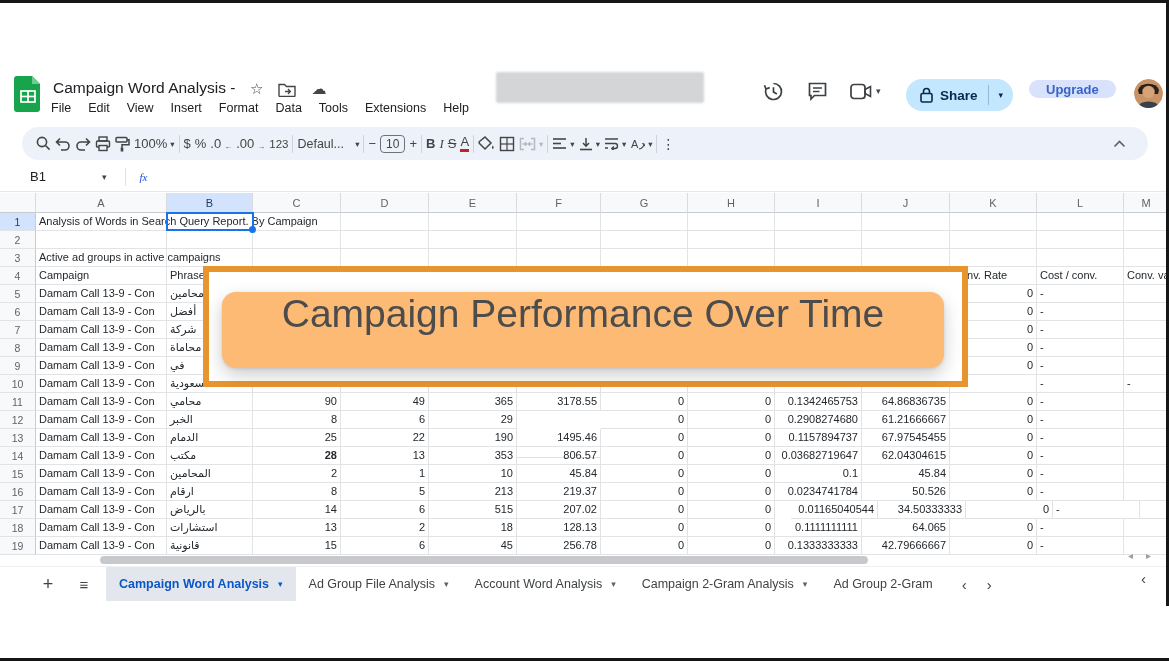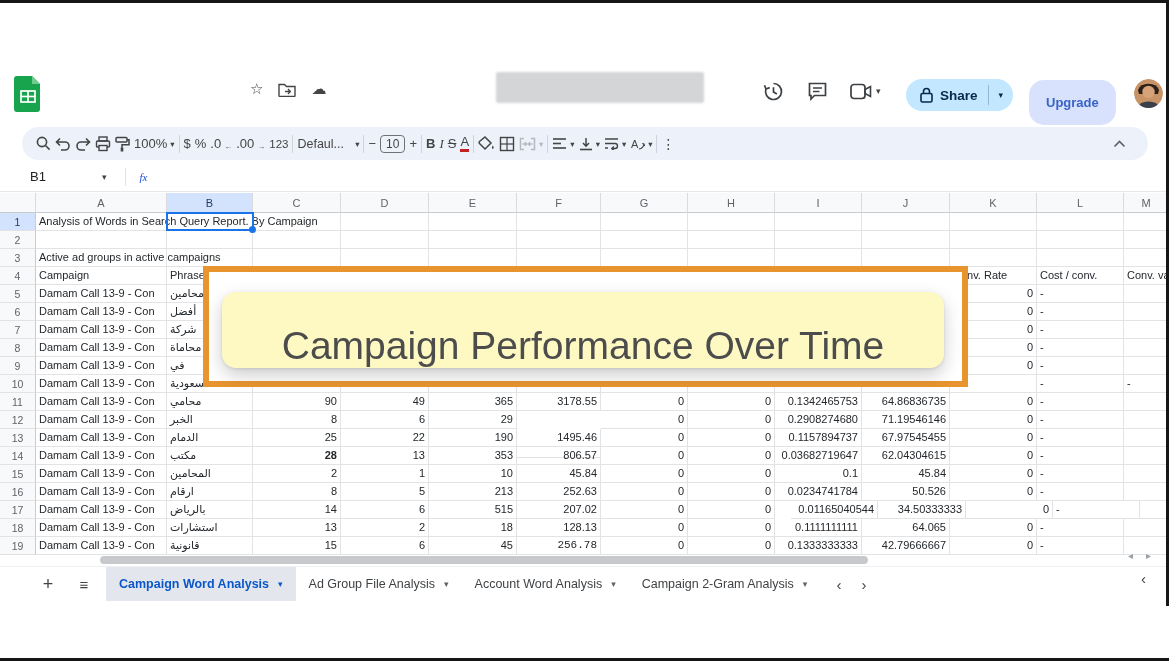--- a/index.html
+++ b/index.html
@@ -20,21 +20,21 @@
   .redacted{position:absolute;left:496px;top:72px;width:208px;height:31px;background:#d3d5d7;filter:blur(1.2px);border-radius:2px;}
   .appbar-right{position:absolute;left:762px;top:80px;display:flex;align-items:center;gap:22px;}
   .icon-btn{width:22px;height:22px;display:flex;align-items:center;justify-content:center;}
   .cam-wrap{display:flex;align-items:center;gap:4px;}
   .caret{font-size:9px;color:#444;}
   .share-btn{position:absolute;left:906px;top:79px;height:32px;background:#c2e7ff;border-radius:16px;display:flex;align-items:center;}
   .share-main{display:flex;align-items:center;gap:7px;padding:0 10px 0 14px;height:100%;}
   .share-label{font-size:13.5px;font-weight:700;color:#07294d;}
   .share-divider{width:1px;height:20px;background:rgba(7,41,77,.25);}
   .share-caret{padding:0 10px;font-size:9px;color:#07294d;}
-  .upgrade-btn{position:absolute;left:1029px;top:80px;height:45px;padding:0 17px;background:#d9e2fd;border-radius:15px;
+  .upgrade-btn{position:absolute;left:1029px;top:80px;height:18px;padding:0 17px;background:#d9e2fd;border-radius:15px;
                display:flex;align-items:center;font-size:13px;font-weight:700;color:#3864c8;}
   .avatar{position:absolute;left:1134px;top:79px;width:29px;height:29px;border-radius:50%;overflow:hidden;}
 
   
   .toolbar{position:absolute;left:22px;top:127px;width:1126px;height:33px;background:#edf2fa;border-radius:17px;
            display:flex;align-items:center;gap:4px;padding:0 14px;box-sizing:border-box;font-size:13px;color:#444;}
   .toolbar .sep{width:1px;height:18px;background:#cdd3dc;}
   .tool{display:flex;align-items:center;gap:3px;white-space:nowrap;}
   .tool.bold{font-weight:700;}
   .tool.italic{font-style:italic;font-family:"Liberation Serif",serif;}
@@ -68,23 +68,23 @@
          font-size:11px;line-height:17px;color:#24282c;flex:none;overflow:hidden;white-space:nowrap;}
   .gcell.num{text-align:right;}
   .gcell.spill{overflow:visible;position:relative;z-index:2;}
   .hl{background:#d3e3fd !important;color:#1f3c67;}
   .sel-box{position:absolute;left:166px;top:19px;width:88px;height:19px;border:2px solid #1a73e8;box-sizing:border-box;z-index:3;}
   .sel-handle{position:absolute;right:-4px;bottom:-4px;width:7px;height:7px;border-radius:50%;background:#1a73e8;}
 
   
   .overlay{position:absolute;left:203px;top:266px;width:765px;height:121px;border:6px solid #e8952f;background:#ffffff;
            box-sizing:border-box;z-index:6;}
-  .overlay-card{position:absolute;left:13px;top:20px;width:722px;height:76px;background:#fef9c3;border-radius:14px;
+  .overlay-card{position:absolute;left:13px;top:20px;width:722px;height:76px;background:#fdba74;border-radius:14px;
                 box-shadow:0 1px 3px rgba(0,0,0,.10),0 7px 18px rgba(0,0,0,.20);
-                display:flex;align-items:flex-end;justify-content:center;}
+                display:flex;align-items:flex-start;justify-content:center;}
   .overlay-title{font-size:39px;color:#4c4c4c;white-space:nowrap;}
 
   
   .hthumb{position:absolute;left:100px;top:556px;width:768px;height:8px;border-radius:4px;background:#c7c9cc;}
   .hs-arrow{position:absolute;top:550px;font-size:10px;color:#9aa0a6;}
   .tabbar{position:absolute;left:0;top:566px;width:1169px;height:34px;background:#fff;border-top:1px solid #eef0f3;
           display:flex;align-items:center;font-size:12.5px;color:#3f4346;}
   .tb-plus{margin-left:40px;font-size:18px;color:#444;width:16px;text-align:center;}
   .tb-menu{margin-left:20px;font-size:15px;color:#444;width:16px;text-align:center;}
   .tabs{display:flex;align-items:center;height:100%;margin-left:14px;}
@@ -104,30 +104,42 @@
 
   <div class="logo">
     <svg class="ic" width="28" height="38" viewBox="0 0 28 38">
       <path d="M3 1 h15 l8 8 v25 a3 3 0 0 1 -3 3 h-20 a3 3 0 0 1 -3 -3 v-30 a3 3 0 0 1 3 -3 z" fill="#17a44c"></path>
       <path d="M18 1 l8 8 h-8 z" fill="#6fce8f"></path>
       <rect x="7" y="16" width="14" height="11" fill="none" stroke="#fff" stroke-width="1.7"></rect>
       <line x1="7" y1="21.5" x2="21" y2="21.5" stroke="#fff" stroke-width="1.7"></line>
       <line x1="14" y1="16" x2="14" y2="27" stroke="#fff" stroke-width="1.7"></line>
     </svg>
   </div>
+  <div class="doc-title">Campaign Word Analysis -</div>
   <div class="title-icons">
     <span class="uni">☆</span>
     <span>
       <svg class="ic" width="18" height="15" viewBox="0 0 18 15">
         <path d="M1 2.5 h5.5 l2 2 H17 v9 a1 1 0 0 1 -1 1 H2 a1 1 0 0 1 -1 -1 z" fill="none" stroke="#444" stroke-width="1.4"></path>
         <path d="M7 9.5 h5 M10 7 l2.4 2.5 L10 12" fill="none" stroke="#444" stroke-width="1.3"></path>
       </svg>
     </span>
     <span class="uni">☁</span>
   </div>
+  <nav class="menubar">
+      <span>File</span>
+      <span>Edit</span>
+      <span>View</span>
+      <span>Insert</span>
+      <span>Format</span>
+      <span>Data</span>
+      <span>Tools</span>
+      <span>Extensions</span>
+      <span>Help</span>
+    </nav>
 
   <div class="redacted"></div>
 
   <div class="appbar-right">
     <span class="icon-btn">
       <svg class="ic" width="21" height="21" viewBox="0 0 21 21">
         <path d="M10.5 2.5 a8 8 0 1 1 -7.6 5.5" fill="none" stroke="#3c4043" stroke-width="1.7"></path>
         <path d="M1.5 4.2 l1.4 3.8 3.8 -1.4" fill="none" stroke="#3c4043" stroke-width="1.7"></path>
         <path d="M10.5 6.2 v4.8 l3.4 2" fill="none" stroke="#3c4043" stroke-width="1.7"></path>
       </svg>
@@ -496,21 +508,21 @@
         <div class="gnum">12</div>
         <div class="gcell" style="width: 131px;">Damam Call 13-9 - Con</div>
         <div class="gcell" style="width: 86px;">الخبر</div>
         <div class="gcell num" style="width: 88px;">8</div>
         <div class="gcell num" style="width: 88px;">6</div>
         <div class="gcell num" style="width: 88px;">29</div>
         <div class="gcell num" style="width: 84px; margin-top: 46px;">367.3</div>
         <div class="gcell num" style="width: 87px;">0</div>
         <div class="gcell num" style="width: 87px;">0</div>
         <div class="gcell num" style="width: 87px;">0.2908274680</div>
-        <div class="gcell num" style="width: 88px;">71.19546146</div>
+        <div class="gcell num" style="width: 88px;">61.21666667</div>
         <div class="gcell num" style="width: 87px;">0</div>
         <div class="gcell" style="width: 87px;">-</div>
         <div class="gcell" style="width: 45px;"></div>
       </div>
       <div class="grow">
         <div class="gnum">13</div>
         <div class="gcell" style="width: 131px;">Damam Call 13-9 - Con</div>
         <div class="gcell" style="width: 86px;">الدمام</div>
         <div class="gcell num" style="width: 88px;">25</div>
         <div class="gcell num" style="width: 88px;">22</div>
@@ -556,21 +568,21 @@
         <div class="gcell" style="width: 87px;">-</div>
         <div class="gcell" style="width: 45px;"></div>
       </div>
       <div class="grow">
         <div class="gnum">16</div>
         <div class="gcell" style="width: 131px;">Damam Call 13-9 - Con</div>
         <div class="gcell" style="width: 86px;">ارقام</div>
         <div class="gcell num" style="width: 88px;">8</div>
         <div class="gcell num" style="width: 88px;">5</div>
         <div class="gcell num" style="width: 88px;">213</div>
-        <div class="gcell num" style="width: 84px;">252.63</div>
+        <div class="gcell num" style="width: 84px;">219.37</div>
         <div class="gcell num" style="width: 87px;">0</div>
         <div class="gcell num" style="width: 87px;">0</div>
         <div class="gcell num" style="width: 87px;">0.0234741784</div>
         <div class="gcell num" style="width: 88px;">50.526</div>
         <div class="gcell num" style="width: 87px;">0</div>
         <div class="gcell" style="width: 87px;">-</div>
         <div class="gcell" style="width: 45px;"></div>
       </div>
       <div class="grow">
         <div class="gnum">17</div>
@@ -604,21 +616,21 @@
         <div class="gcell" style="width: 87px;">-</div>
         <div class="gcell" style="width: 45px;"></div>
       </div>
       <div class="grow">
         <div class="gnum">19</div>
         <div class="gcell" style="width: 131px;">Damam Call 13-9 - Con</div>
         <div class="gcell" style="width: 86px;">قانونية</div>
         <div class="gcell num" style="width: 88px;">15</div>
         <div class="gcell num" style="width: 88px;">6</div>
         <div class="gcell num" style="width: 88px;">45</div>
-        <div class="gcell num" style="width: 84px; font-family: Liberation Mono, monospace;">256.78</div>
+        <div class="gcell num" style="width: 84px;">256.78</div>
         <div class="gcell num" style="width: 87px;">0</div>
         <div class="gcell num" style="width: 87px;">0</div>
         <div class="gcell num" style="width: 87px;">0.1333333333</div>
         <div class="gcell num" style="width: 88px;">42.79666667</div>
         <div class="gcell num" style="width: 87px;">0</div>
         <div class="gcell" style="width: 87px;">-</div>
         <div class="gcell" style="width: 45px;"></div>
       </div>
       <div class="sel-box">
       <span class="sel-handle"></span>
@@ -648,20 +660,23 @@
           <span class="caret">▾</span>
         </div>
         <div class="tab">
           <span>Account Word Analysis</span>
           <span class="caret">▾</span>
         </div>
         <div class="tab">
           <span>Campaign 2-Gram Analysis</span>
           <span class="caret">▾</span>
         </div>
+        <div class="tab">
+          <span>Ad Group 2-Gram</span>
+        </div>
       </div>
     <div class="tab-nav">
       <span>‹</span>
       <span>›</span>
     </div>
   </div>
   <span class="collapse-left">‹</span>
 
   <div class="frame-top"></div>
   <div class="frame-bottom"></div>

